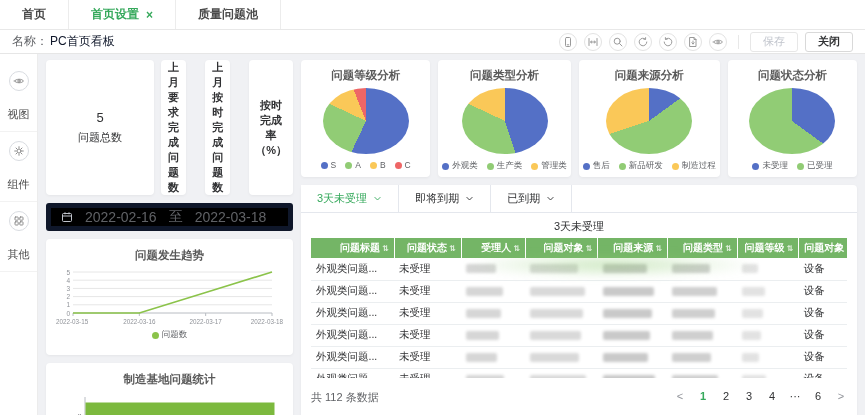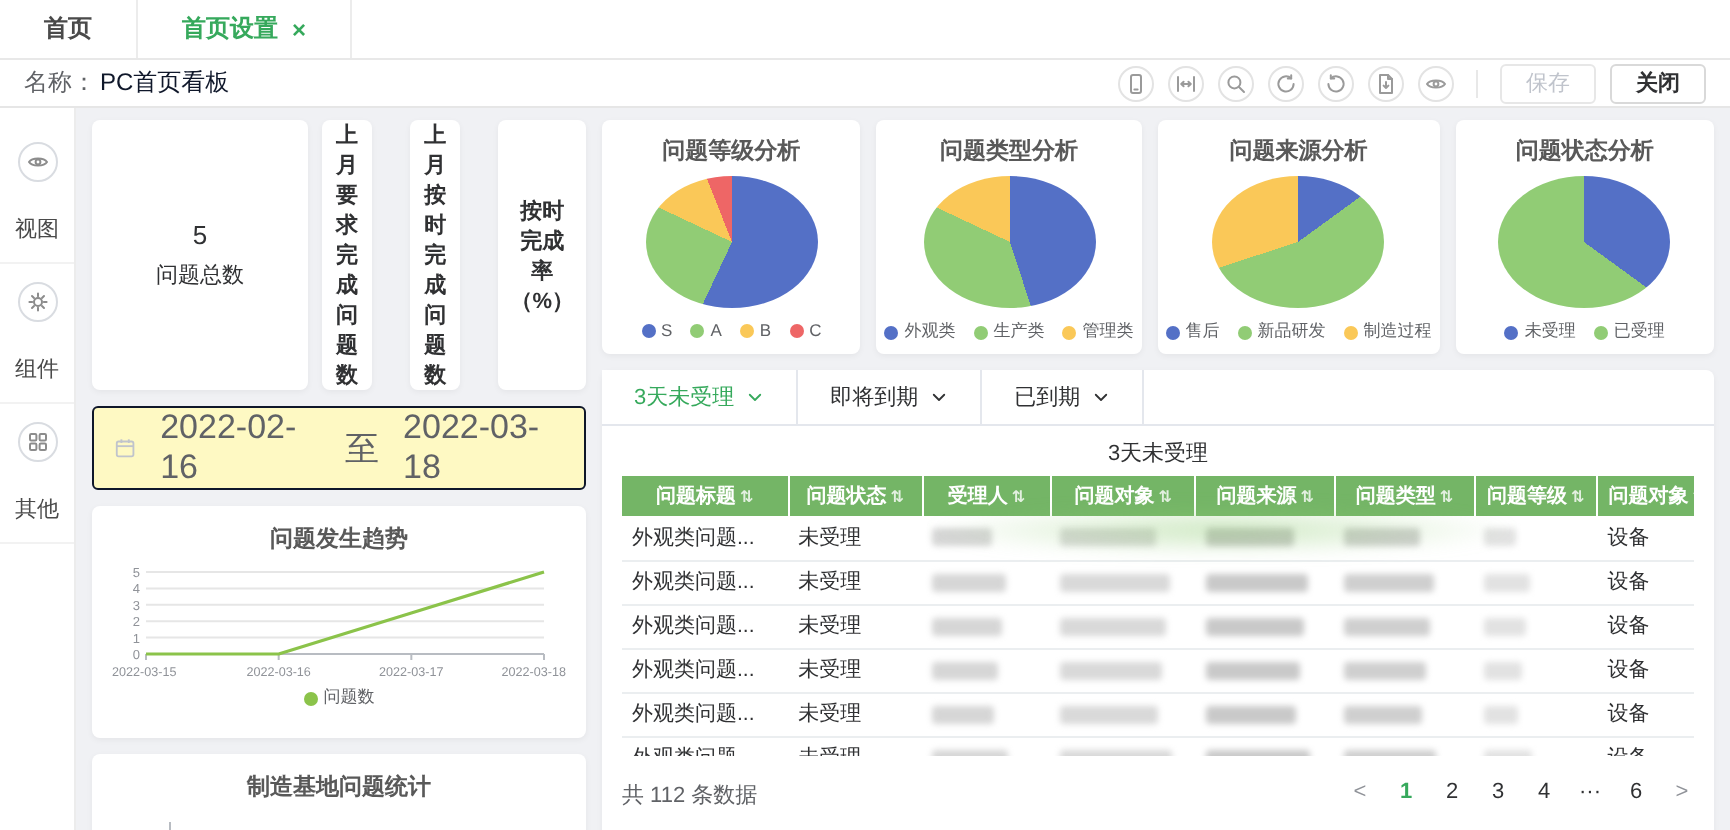--- a/index.html
+++ b/index.html
@@ -39,21 +39,21 @@
 
   
   .stats{display:grid;grid-template-columns:108px 1fr;gap:7px;flex:0 0 114px}
   .total-card{display:flex;flex-direction:column;align-items:center;justify-content:center;gap:5px}
   .total-value{font-size:13px;color:#303133}
   .total-label{font-size:11px;color:#303133}
   .statstack{display:flex;flex-direction:row;gap:19px}
   .stat-card{flex:1;display:flex;align-items:center;justify-content:center;font-size:11px;color:#303133;font-weight:700;text-align:center;padding:0 6px}
 
   
-  .datebox{flex:0 0 24px;background:#fef9c3;border:1px solid #0f172a;border-radius:3px;display:flex;align-items:center;gap:12px;padding:0 10px;font-size:17px;color:#606266;cursor:pointer}
+  .datebox{flex:0 0 24px;background:#000000;border:5px solid #0f172a;border-radius:3px;display:flex;align-items:center;gap:12px;padding:0 10px;font-size:14px;color:#606266;cursor:pointer}
   .datebox svg{stroke:#c0c4cc;fill:none;stroke-width:1}
 
   
   .chart-card{padding:6px 8px;display:flex;flex-direction:column;align-items:center}
   .chart-title{font-size:11.5px;font-weight:700;color:#595959;margin:3px 0 4px;text-align:center}
   .trend-card{flex:0 0 116px}
   .bar-card{flex:0 0 110px}
   .legend{display:flex;align-items:center;justify-content:center;gap:9px;font-size:8.5px;color:#606266;margin-top:2px;white-space:nowrap}
   .legend-item{display:flex;align-items:center;cursor:pointer}
   .ldot{width:7px;height:7px;border-radius:50%;display:inline-block;margin-right:3px}
@@ -66,21 +66,21 @@
 
   
   .table-card{flex:1;padding:0 10px 8px;display:flex;flex-direction:column;min-height:0}
   .ttabs{display:flex;border-bottom:1px solid #e4e7ed;margin:0 -10px}
   .qtab{display:flex;align-items:center;gap:6px;padding:6px 16px;font-size:11px;color:#303133;border-right:1px solid #e4e7ed;cursor:pointer;background:#fff}
   .qtab.active{color:var(--accent)}
   .qtab svg{stroke:currentColor;fill:none;stroke-width:1.2;stroke-linecap:round;stroke-linejoin:round}
   .table-title{text-align:center;font-size:11px;color:#303133;margin:6px 0 4px}
   .tclip{position:relative;overflow:hidden;flex:0 0 140px}
   table{width:100%;border-collapse:collapse;table-layout:fixed}
-  th{background:#74b566;color:#fff;font-size:10px;font-weight:700;text-align:center;padding:3px 5px;height:19px;border-right:1px solid rgba(255,255,255,.45);white-space:nowrap;overflow:hidden;cursor:pointer}
+  th{background:#74b566;color:#fff;font-size:10px;font-weight:700;text-align:right;padding:3px 5px;height:19px;border-right:1px solid rgba(255,255,255,.45);white-space:nowrap;overflow:hidden;cursor:pointer}
   th:last-child{border-right:none}
   .sortic{font-size:8px;color:rgba(255,255,255,.8);margin-left:2px;font-family:"DejaVu Sans",sans-serif}
   td{font-size:10.5px;color:#303133;padding:0 5px;height:22px;border-bottom:1px solid #ebeef0;white-space:nowrap;overflow:hidden;background:#fff}
   .redact{height:9px;border-radius:2px;filter:blur(1.5px)}
   .blur-blob{position:absolute;left:28%;top:14px;width:56%;height:26px;background:radial-gradient(ellipse at center,rgba(144,204,117,.45),rgba(144,204,117,0) 70%);filter:blur(4px);pointer-events:none}
 
   .tfooter{display:flex;align-items:flex-start;justify-content:space-between;margin-top:12px}
   .total-text{font-size:11px;color:#606266}
   .pager{display:flex;align-items:center;gap:11px;font-size:11px;color:#303133}
   .pg{min-width:12px;text-align:center;cursor:pointer}
@@ -93,20 +93,23 @@
 <div class="page">
 
   <div class="tabbar">
     <div class="ttab">
         <span class="lbl">首页</span>
       </div>
     <div class="ttab active">
       <span class="lbl">首页设置</span>
       <span class="tclose">×</span>
     </div>
+    <div class="ttab">
+        <span class="lbl">质量问题池</span>
+      </div>
   </div>
 
   <div class="namebar">
     <span class="nm-label">名称：</span>
     <span class="nm-value">PC首页看板</span>
     <div class="tools">
       <button class="iconbtn">
           <svg width="12" height="12" viewBox="0 0 12 12">
             <rect x="3.5" y="1.5" width="5" height="9" rx="1"></rect>
             <line x1="5.2" y1="8.8" x2="6.8" y2="8.8"></line>

